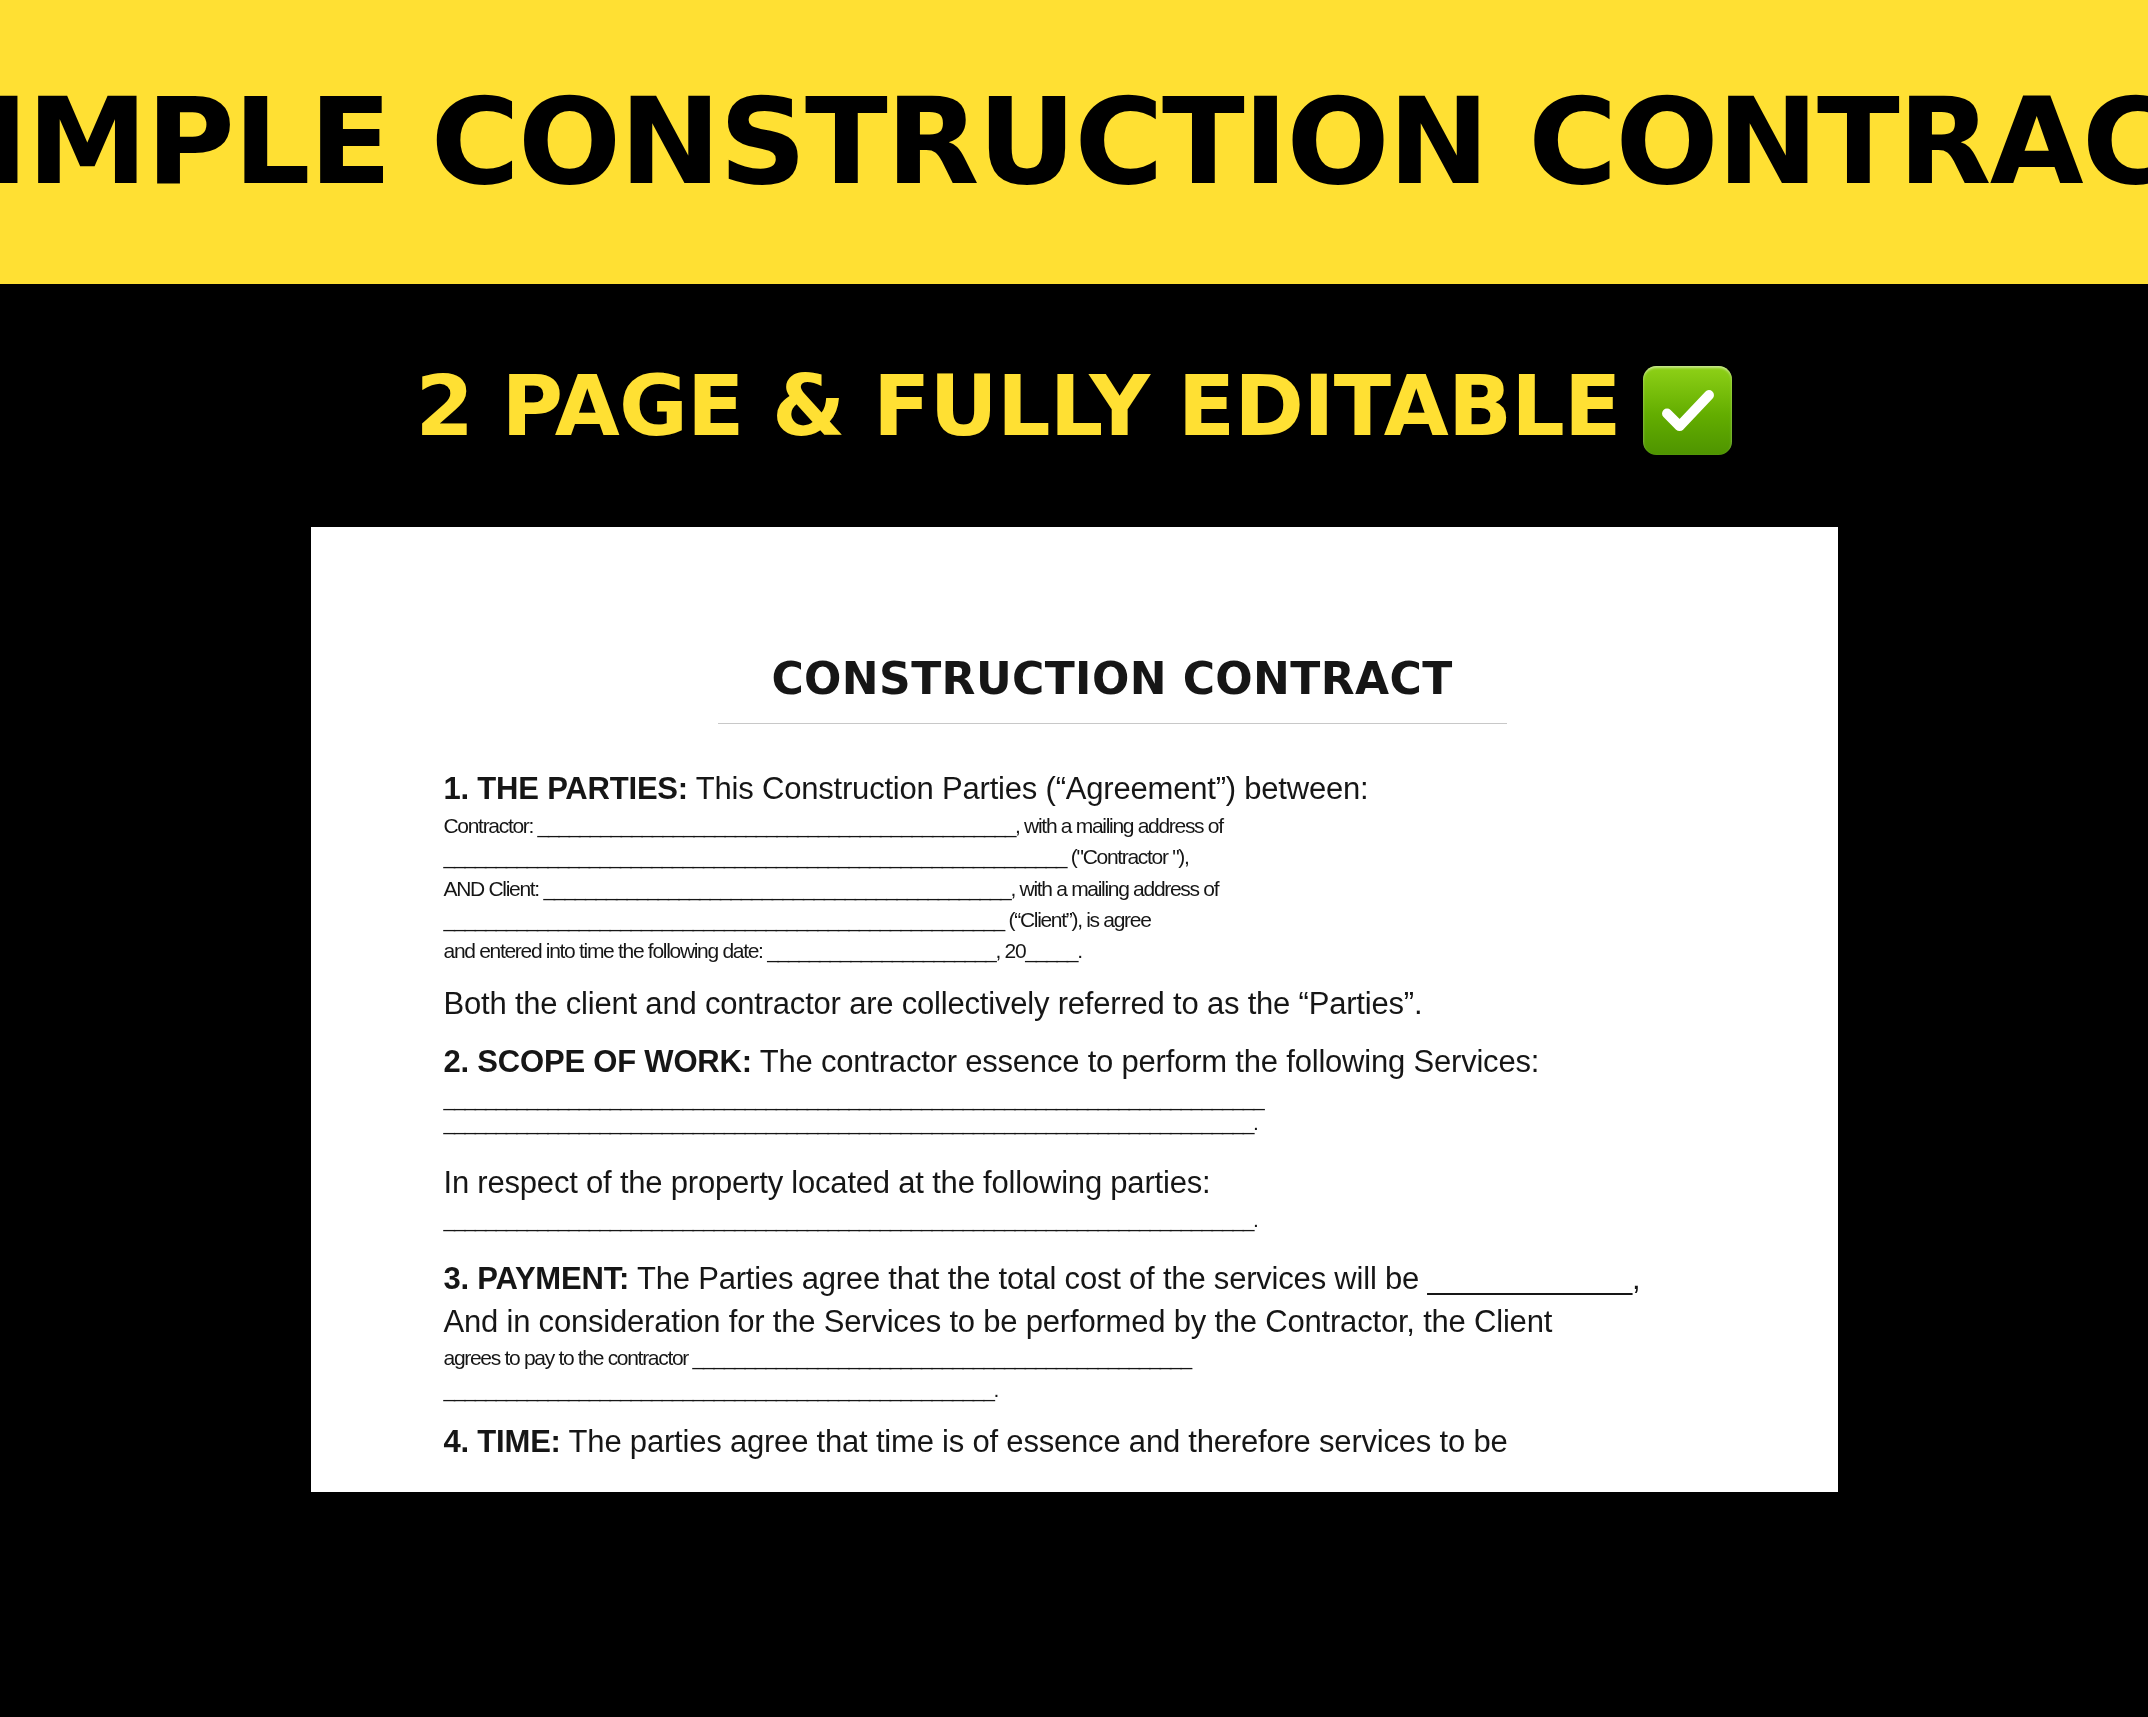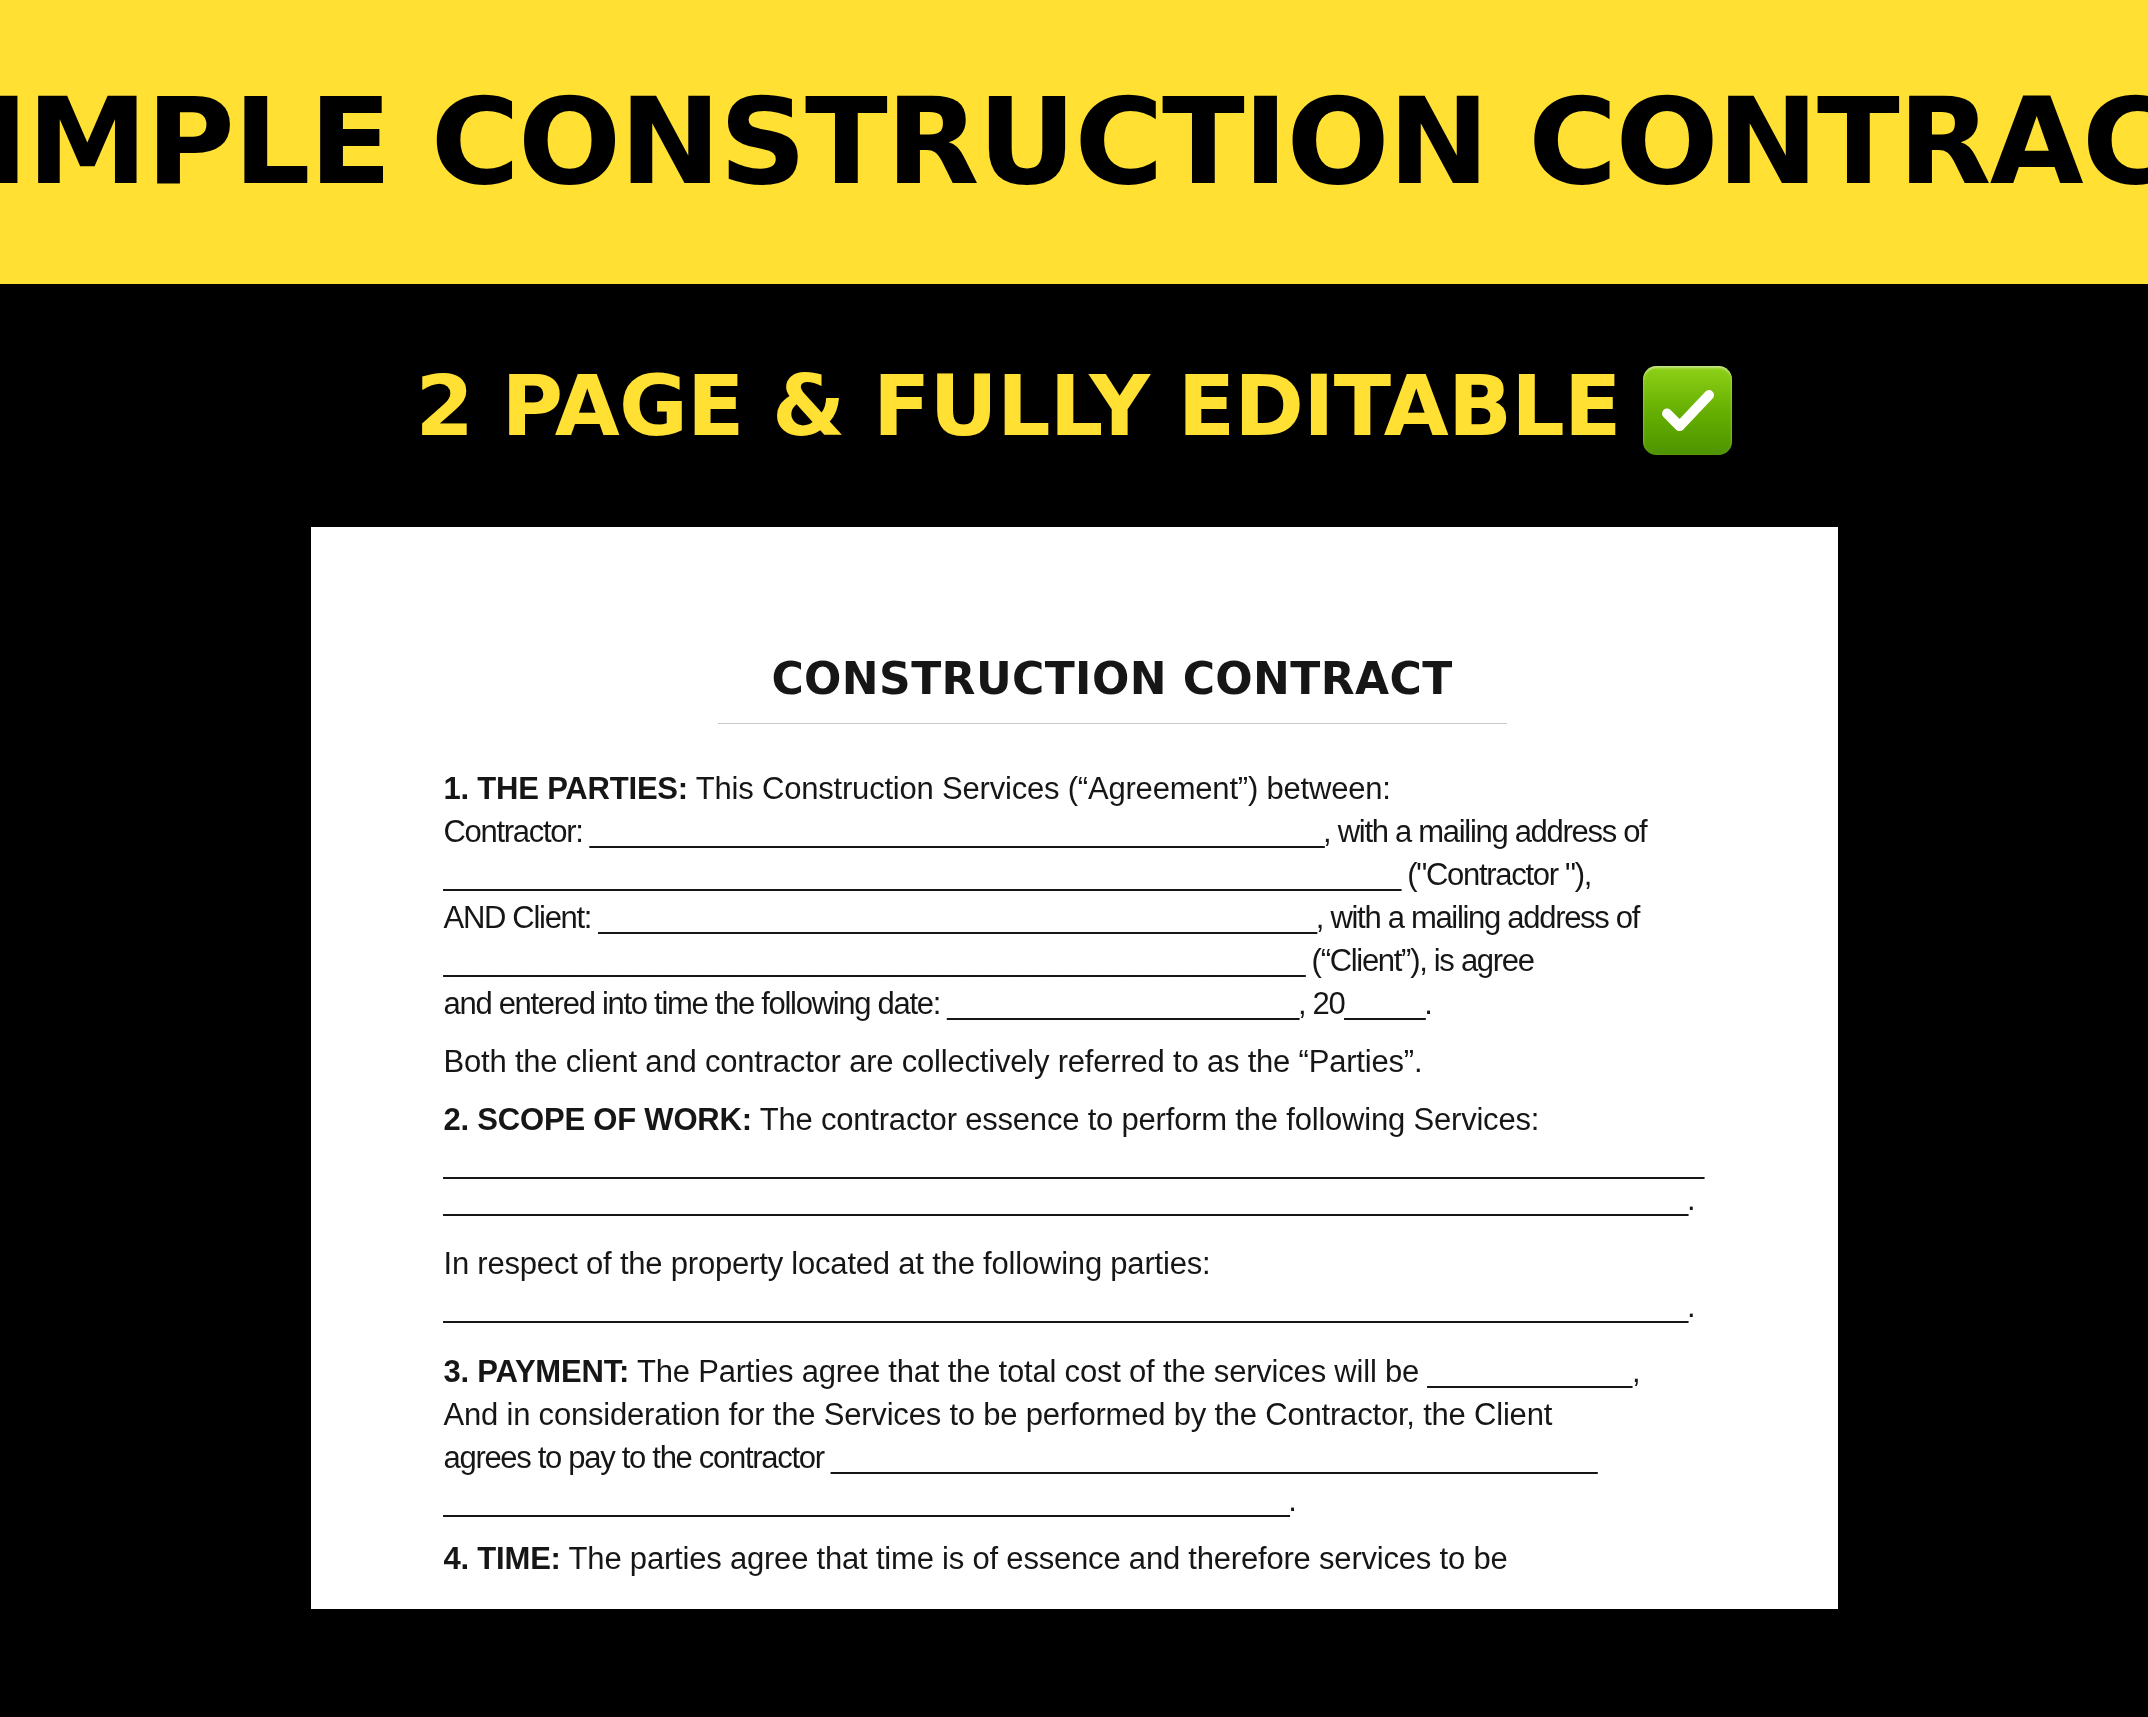--- a/index.html
+++ b/index.html
@@ -103,21 +103,21 @@
     font-size: 31px;
     line-height: 1.17;
     color: #161616;
     margin: 0 0 22px 0;
     letter-spacing: -0.2px;
   }
   .para.tight { margin-bottom: 6.7px; }
   .para b { font-weight: bold; }
   .blank-line {
     font-family: "Liberation Sans", sans-serif;
-    font-size: 31px;
+    font-size: 21px;
     line-height: 1.17;
     color: #161616;
     letter-spacing: -1.3px;
   }
   .lines-block {
     margin: 0 0 28.5px 0;
   }
   .lines-block .blank-line { display: block; }
   .cut-off {
     font-family: "Liberation Sans", sans-serif;
@@ -146,21 +146,21 @@
 </div>
 
 <div class="doc-wrap">
   <div class="doc-page">
 
     <h1 class="doc-title">CONSTRUCTION CONTRACT</h1>
     <div class="doc-rule"></div>
 
     <p class="para tight">
       <b>1. THE PARTIES:</b>
-      <span>This Construction Services (“Agreement”) between:</span>
+      <span>This Construction Parties (“Agreement”) between:</span>
     </p>
     <p class="para tight blank-line">Contractor: ______________________________________________, with a mailing address of</p>
     <p class="para tight blank-line">____________________________________________________________ ("Contractor "),</p>
     <p class="para tight blank-line">AND Client: _____________________________________________, with a mailing address of</p>
     <p class="para tight blank-line">______________________________________________________ (“Client”), is agree</p>
     <p class="para blank-line">and entered into time the following date: ______________________, 20_____.</p>
 
     <p class="para">Both the client and contractor are collectively referred to as the “Parties”.</p>
 
     <p class="para tight">

